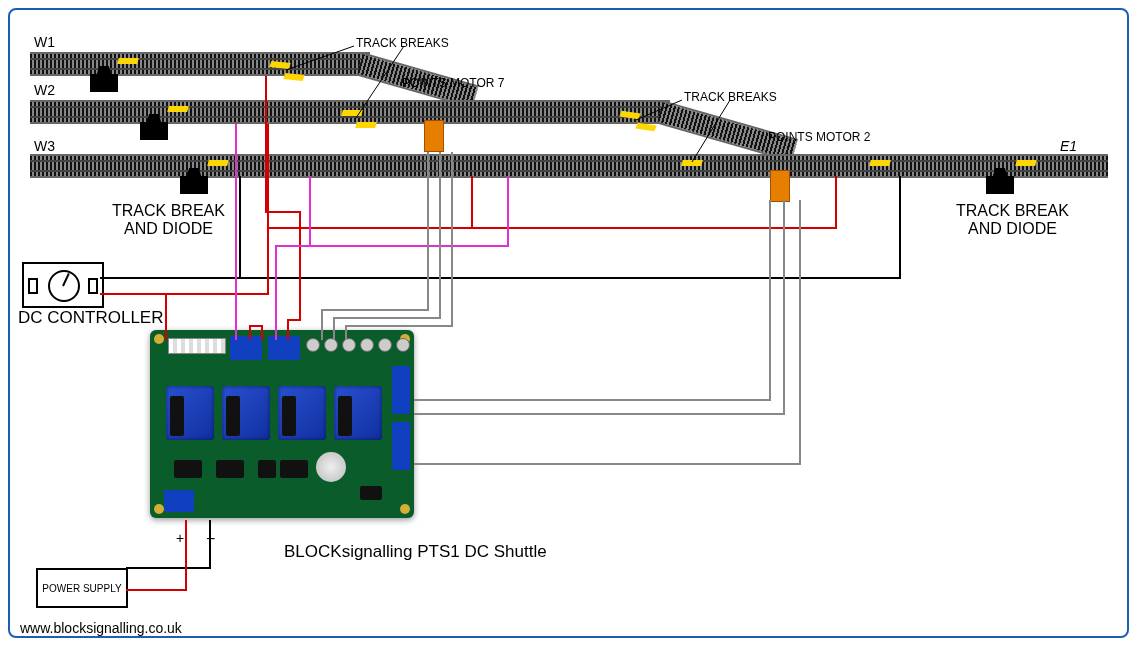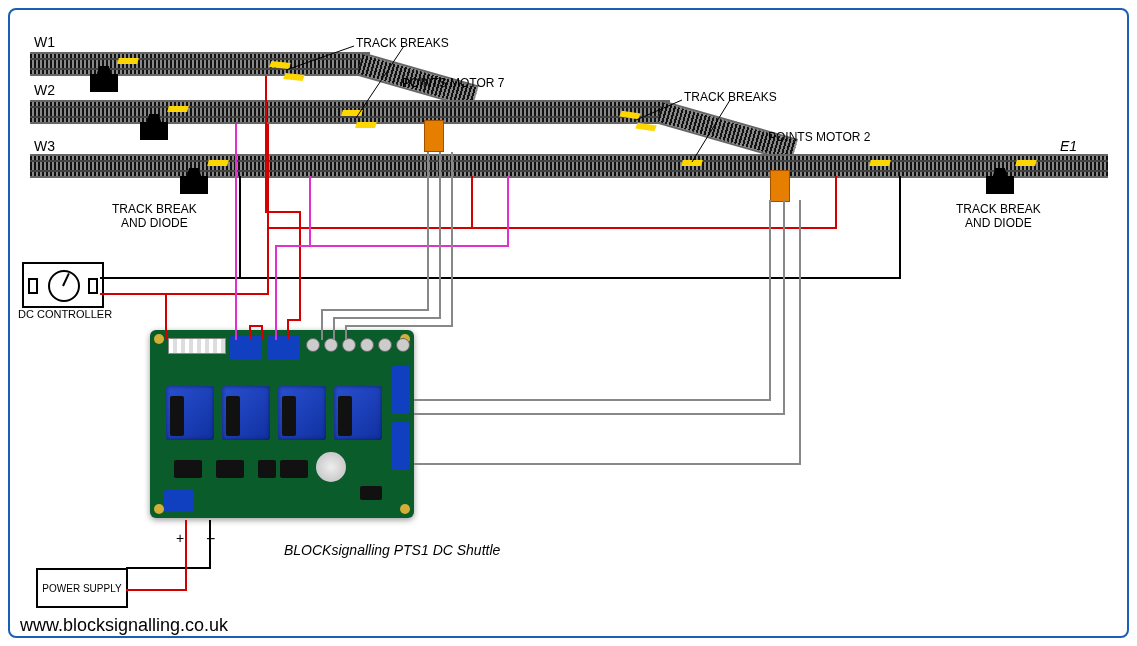--- a/index.html
+++ b/index.html
@@ -23,23 +23,23 @@
     bottom: 8px;
     border: 2px solid #1a5fb4;
     border-radius: 8px;
   }
   .label {
     position: absolute;
     font-size: 12px;
     color: #000;
   }
   .track-label { font-size: 14px; }
-  .big-label { font-size: 12px; text-align: center; }
-  .product-title { font-size: 14px; font-style: italic; }
-  .url { position:absolute; bottom:10px; left:20px; font-size:18px; }
+  .big-label { font-size: 16px; text-align: center; }
+  .product-title { font-size: 17px; }
+  .url { position:absolute; bottom:10px; left:20px; font-size:14px; }
   
   
   .track {
     position: absolute;
     height: 20px;
     background: repeating-linear-gradient(
       90deg,
       #111 0px, #111 2px,
       #888 2px, #888 4px
     );
@@ -271,21 +271,21 @@
   <div class="big-label" style="position:absolute; left:956px; top:202px;">
     <span>TRACK BREAK</span><br>
     <span>AND DIODE</span>
   </div>
 
   <div class="dc-controller">
     <div class="term" style="left:4px;"></div>
     <div class="dial"></div>
     <div class="term" style="right:4px;"></div>
   </div>
-  <span class="label" style="left:18px; top:308px; font-size:11px;">DC CONTROLLER</span>
+  <span class="label" style="left:18px; top:308px; font-size:17px;">DC CONTROLLER</span>
 
   <div class="power-supply">
     <span>POWER SUPPLY</span>
   </div>
   <span class="label" style="left:176px; top:530px; font-size:14px;">+</span>
   <span class="label" style="left:206px; top:530px; font-size:16px;">−</span>
 
   <div class="pcb">
     <div class="hole" style="left:4px; top:4px;"></div>
     <div class="hole" style="right:4px; top:4px;"></div>

